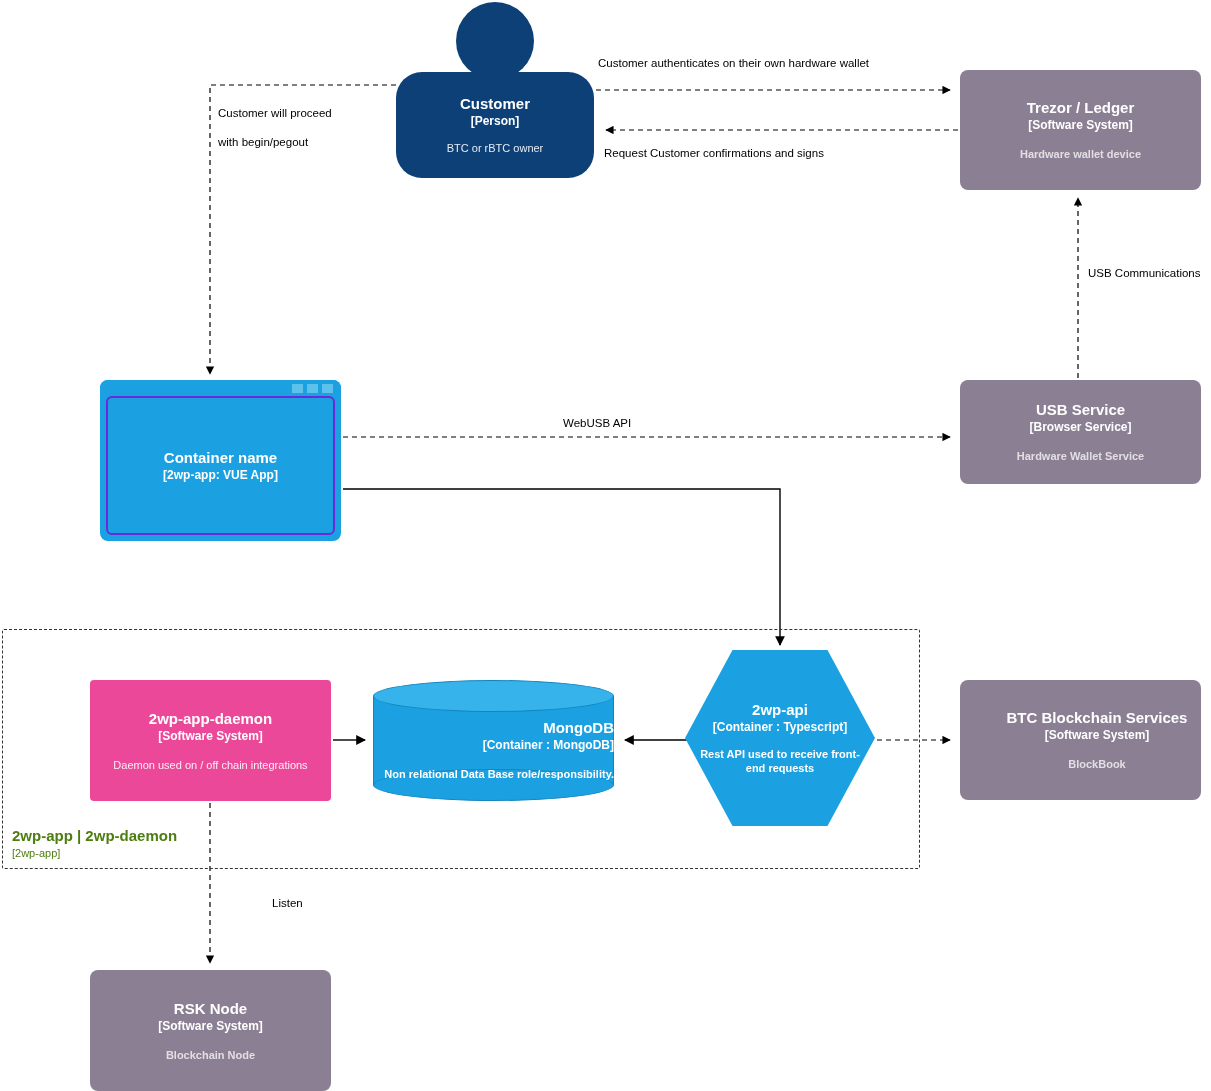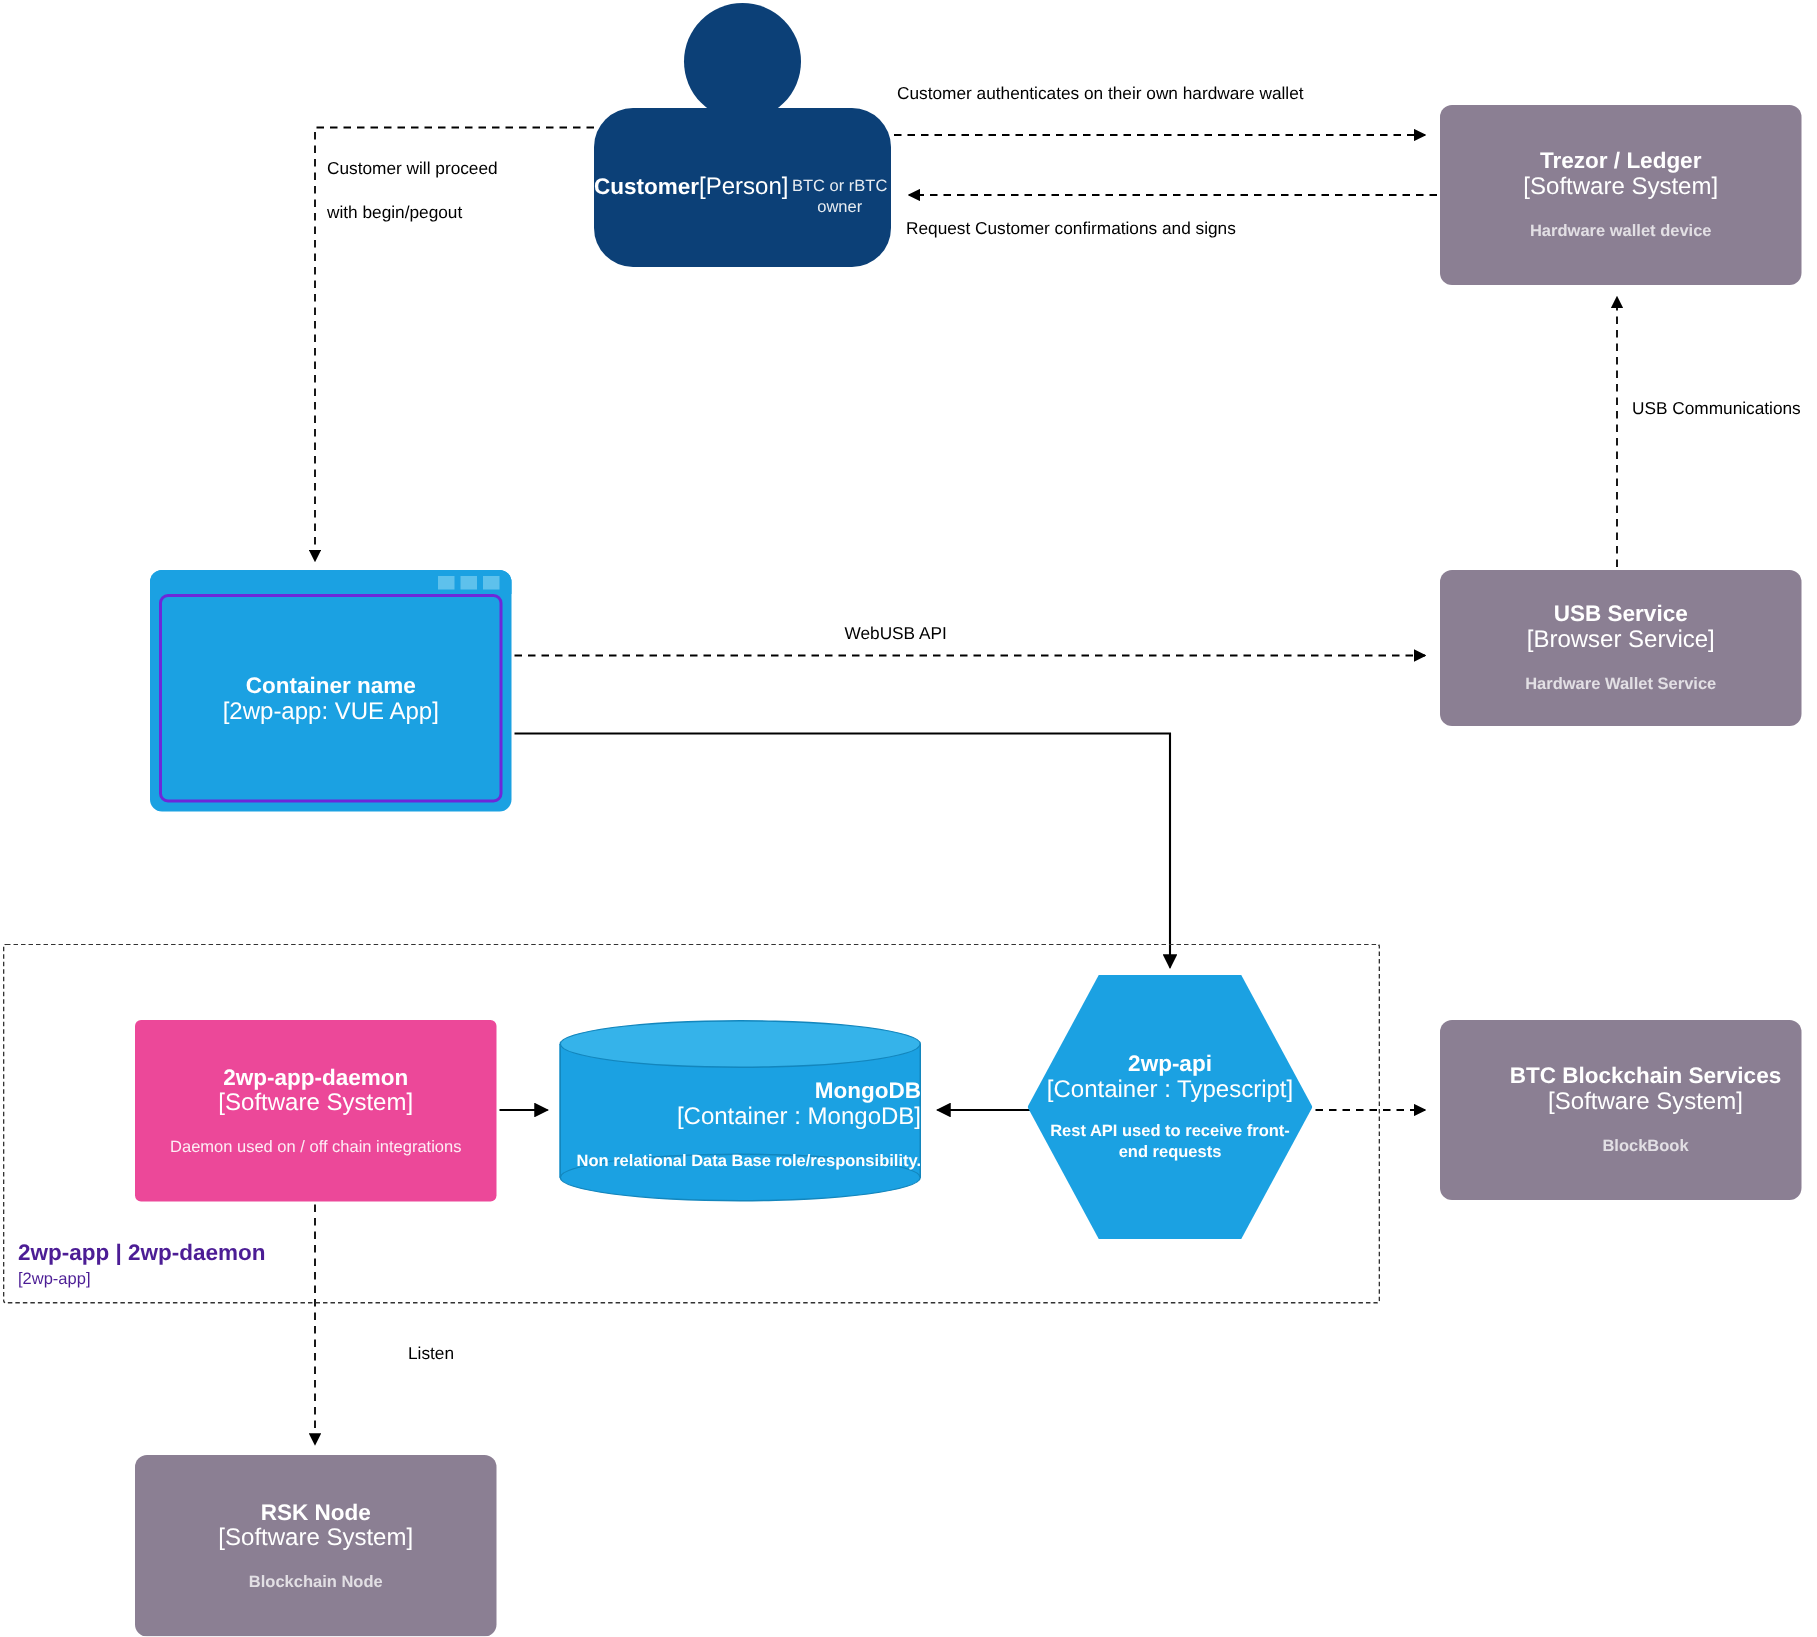--- a/index.html
+++ b/index.html
@@ -34,23 +34,23 @@
     flex-direction: column;
     align-items: center;
     justify-content: center;
   }
   .node .title {
     font-weight: bold;
     font-size: 15px;
     line-height: 18px;
   }
   .node .subtitle {
-    font-size: 16px;
+    font-size: 12px;
     line-height: 16px;
-    font-weight: normal;
+    font-weight: bold;
   }
   .node .desc {
     font-size: 11px;
     line-height: 14px;
     margin-top: 14px;
     opacity: 0.85;
   }
   
   #customer {
     left: 396px;
@@ -70,21 +70,21 @@
   }
   #customer .body {
     position: absolute;
     left: 0;
     top: 72px;
     width: 198px;
     height: 106px;
     border-radius: 26px;
     background: #0c4077;
     display: flex;
-    flex-direction: row;
+    flex-direction: column;
     align-items: center;
     justify-content: center;
   }
   #customer .desc { margin-top: 12px; opacity: 0.9; font-weight: normal; }
 
   
   .sys {
     background: #8b7f93;
     border-radius: 8px;
   }
@@ -241,21 +241,21 @@
     width: 918px;
     height: 240px;
     border: 1px dashed #333333;
     border-radius: 2px;
     box-sizing: border-box;
   }
   #boundary-label {
     position: absolute;
     left: 12px;
     top: 826px;
-    color: #4c1d95;
+    color: #4d7c0f;
     text-align: left;
   }
   #boundary-label .bt {
     font-size: 15px;
     font-weight: bold;
     line-height: 20px;
   }
   #boundary-label .bs {
     font-size: 11px;
     line-height: 14px;

